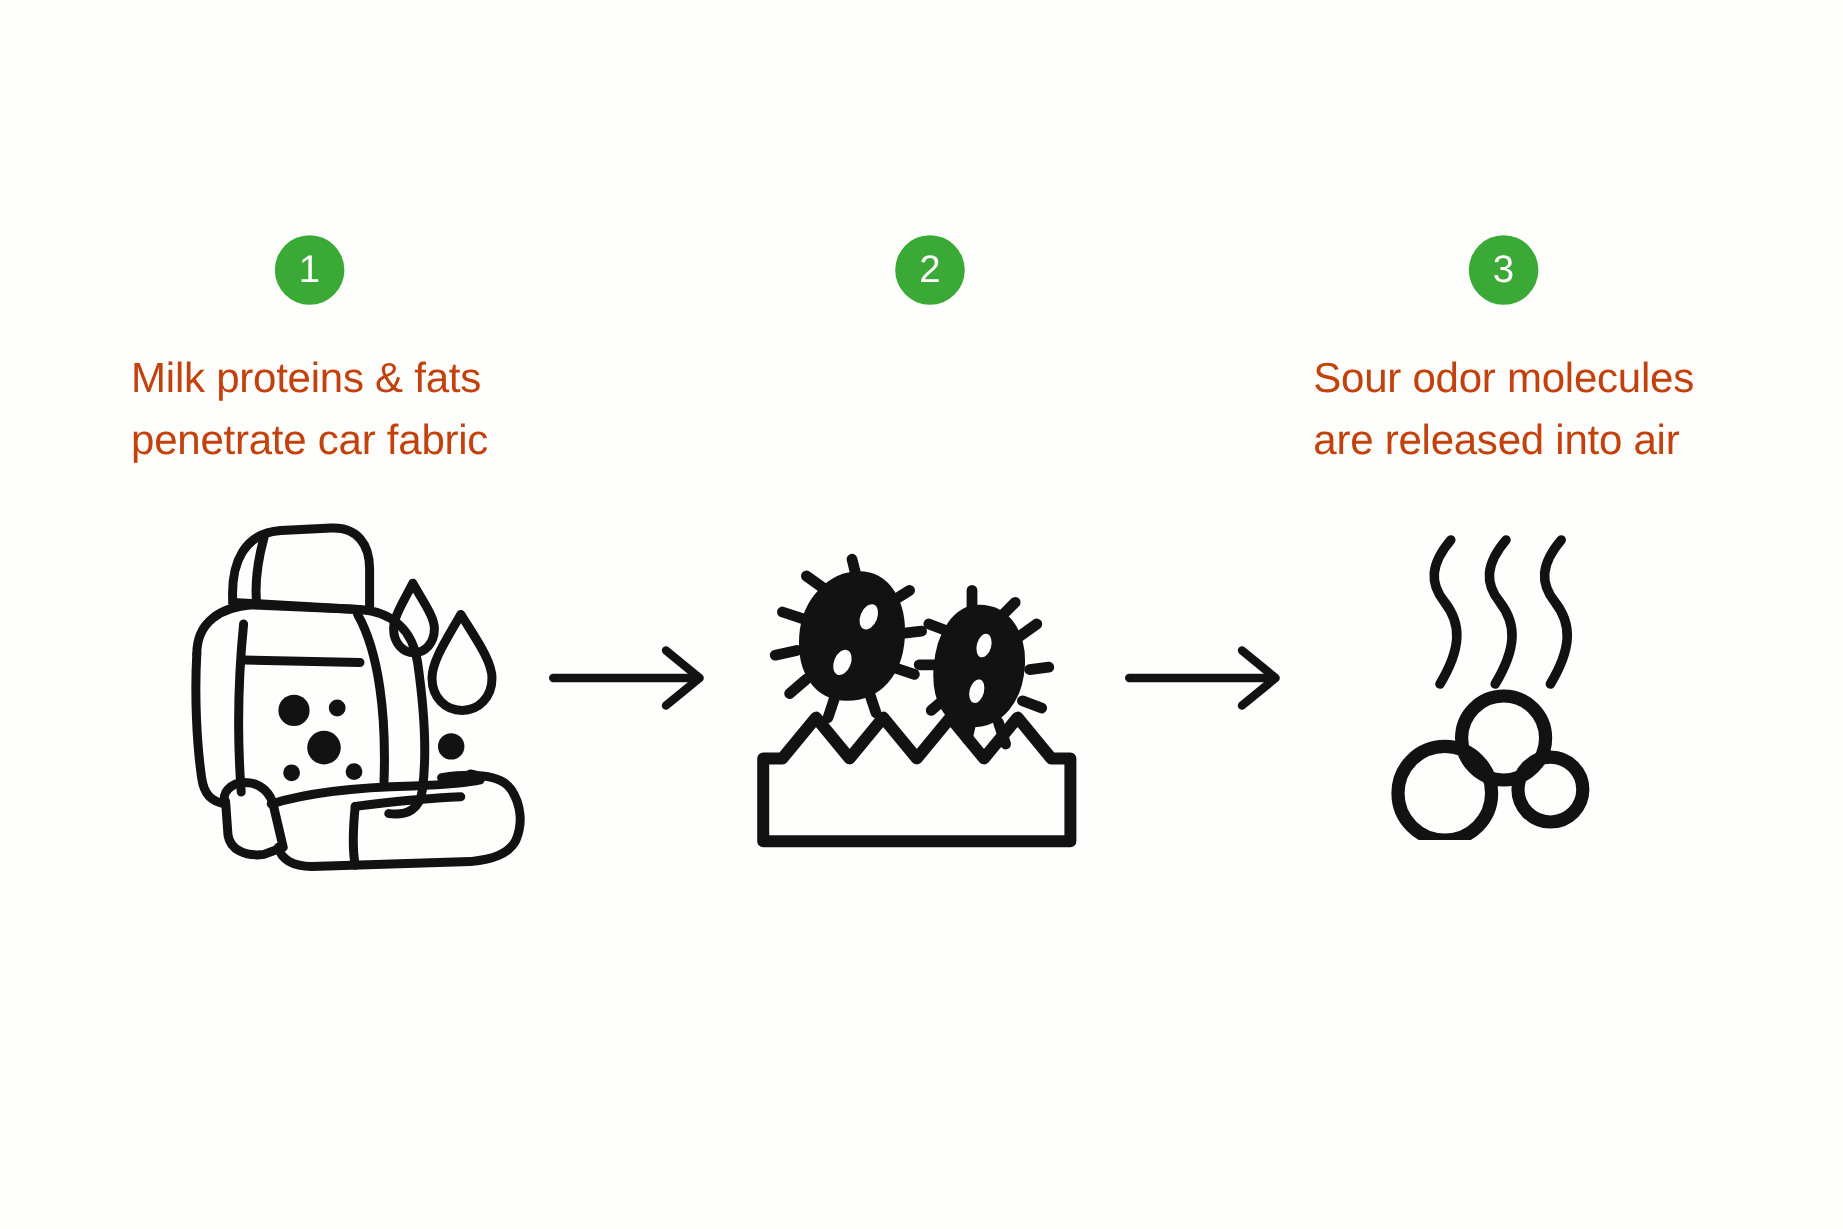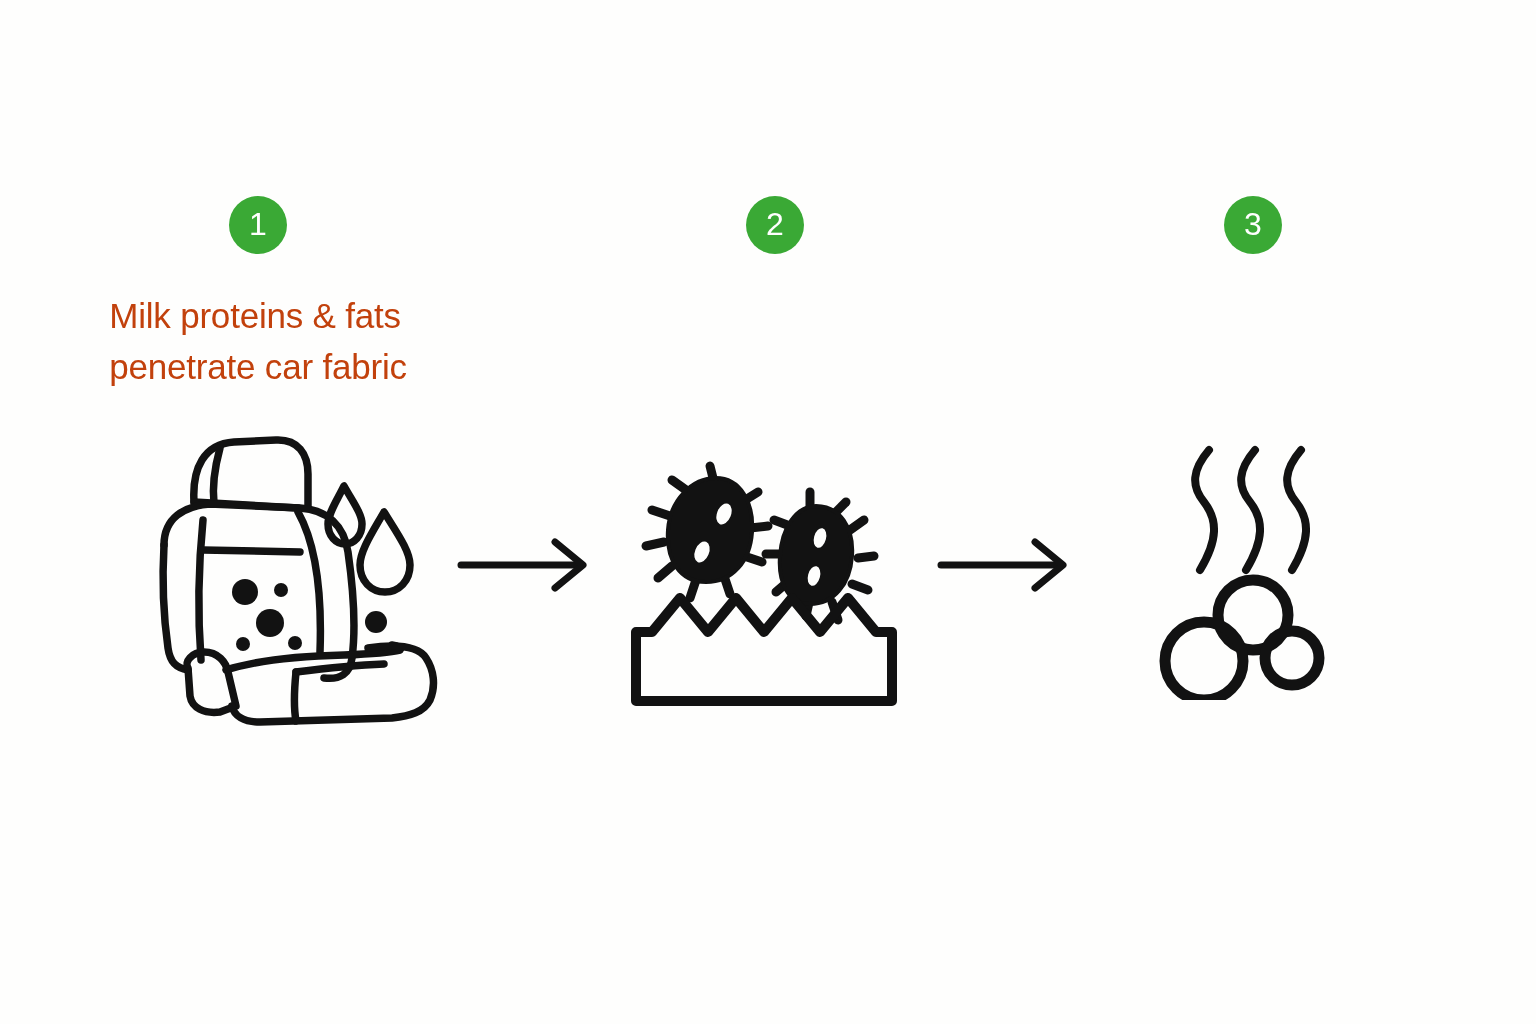--- a/index.html
+++ b/index.html
@@ -88,20 +88,22 @@
     <div class="caption">Milk proteins &amp; fats
 penetrate car fabric</div>
   </div>
 
   <div class="step step-2">
     <div class="badge">2</div>
   </div>
 
   <div class="step step-3">
     <div class="badge">3</div>
+    <div class="caption">Sour odor molecules
+are released into air</div>
   </div>
 
   <div class="illustration illus-seat">
     <svg width="330" height="310" viewBox="0 0 330 310" fill="none" stroke="#121212" stroke-width="7.5" stroke-linecap="round" stroke-linejoin="round">
 
       <path d="M46 82 C44 48 56 24 86 22 L128 20 C150 19 160 34 160 54 L160 86"></path>
       <path d="M46 82 L150 88"></path>
       <path d="M72 28 C66 50 64 66 66 84"></path>
 
       <path d="M16 125 C16 98 36 86 62 84 L152 88 C180 90 196 106 200 132

